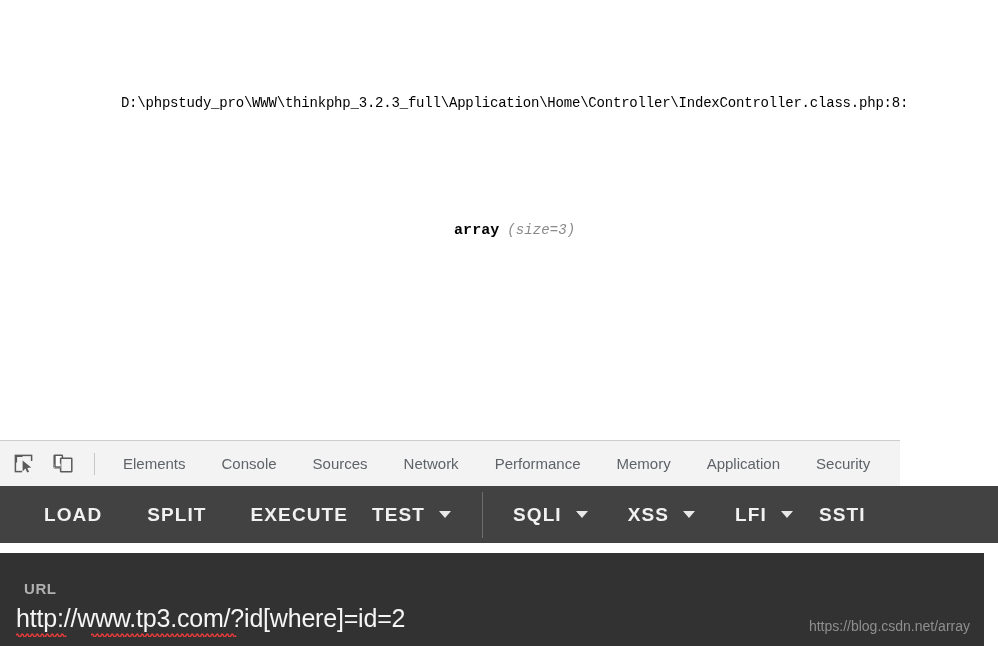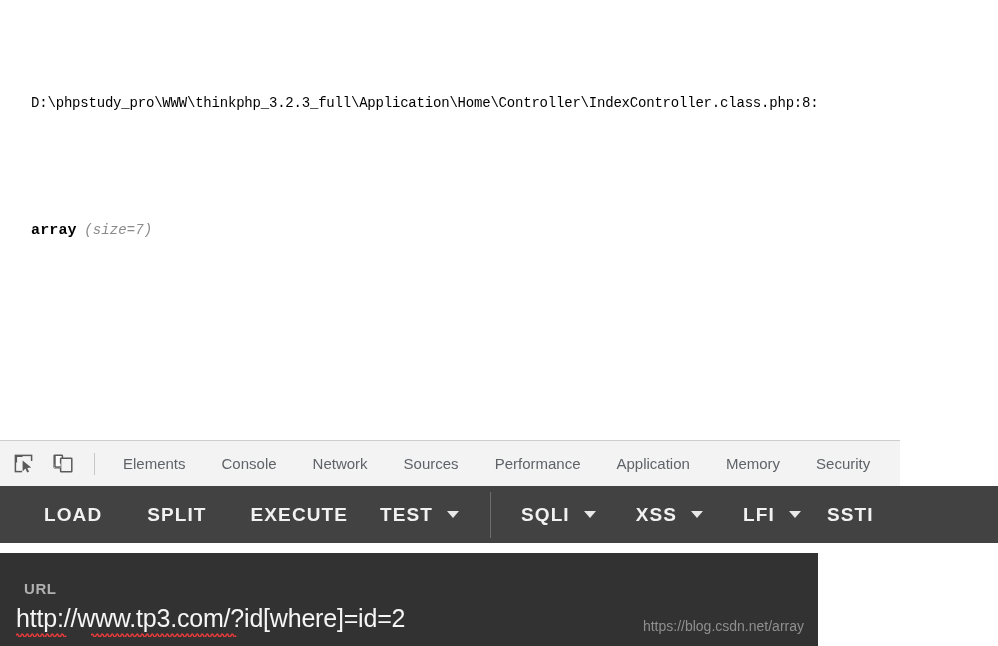--- a/index.html
+++ b/index.html
@@ -16,20 +16,21 @@
   }
 
   
   #page-content {
     position: absolute;
     left: 0; top: 0;
     width: 998px;
     height: 440px;
     background: #ffffff;
     overflow: hidden;
+    text-align: center;
   }
   .dump {
     font-family: "Liberation Serif", "DejaVu Serif", serif;
     font-size: 15px;
     line-height: 21px;
     color: #000000;
     padding: 8px 0 0 8px;
     white-space: pre;
     letter-spacing: 0.1px;
   }
@@ -147,21 +148,21 @@
   .hb-sep {
     width: 1px;
     height: 46px;
     background: #6d6d6d;
   }
 
   
   #url-panel {
     position: absolute;
     left: 0; top: 553px;
-    width: 818px;
+    width: 984px;
     height: 93px;
     background: #323232;
     overflow: hidden;
   }
   #url-label {
     position: absolute;
     left: 24px; top: 27px;
     font-family: "Liberation Sans", sans-serif;
     font-size: 15px;
     font-weight: bold;
@@ -196,21 +197,21 @@
 <body>
 
 <div id="page-content">
   <div class="dump">
 
     <div class="dump-line">
       <span class="path">D:\phpstudy_pro\WWW\thinkphp_3.2.3_full\Application\Home\Controller\IndexController.class.php:8:</span>
     </div>
 
     <div class="dump-line">
-      <span class="kw-array">array</span><span>&nbsp;&nbsp;</span><span class="meta">(size=7)</span>
+      <span class="kw-array">array</span><span>&nbsp;&nbsp;</span><span class="meta">(size=3)</span>
     </div>
 
 
     
 
     
 
   </div>
 </div>
 
@@ -235,44 +236,44 @@
       <path d="M1.95 13.05 h5.65" stroke="#5a5a5a" stroke-width="1.5" fill="none"></path>
       <path d="M1.95 1.95 v11.1" stroke="#5a5a5a" stroke-width="1.5" fill="none"></path>
     </svg>
   </div>
 
   <div class="dt-sep"></div>
 
   <div class="dt-tabs">
     <div class="dt-tab">Elements</div>
     <div class="dt-tab">Console</div>
+    <div class="dt-tab">Sources</div>
     <div class="dt-tab">Network</div>
-    <div class="dt-tab">Sources</div>
     <div class="dt-tab">Performance</div>
+    <div class="dt-tab">Memory</div>
     <div class="dt-tab">Application</div>
-    <div class="dt-tab">Memory</div>
     <div class="dt-tab">Security</div>
   </div>
 </div>
 
 <div id="hackbar-toolbar">
 
   <div class="hb-btn" style="margin-left:44px;">
     <span>LOAD</span>
   </div>
 
   <div class="hb-btn" style="margin-left:45px;">
     <span>SPLIT</span>
   </div>
 
   <div class="hb-btn" style="margin-left:44px;">
     <span>EXECUTE</span>
   </div>
 
-  <div class="hb-btn" style="margin-left:32px;">
+  <div class="hb-btn" style="margin-left:24px;">
     <span>TEST</span>
     <span class="hb-caret"></span>
   </div>
 
   <div class="hb-sep" style="margin-left:31px;"></div>
 
   <div class="hb-btn" style="margin-left:30px;">
     <span>SQLI</span>
     <span class="hb-caret"></span>
   </div>

